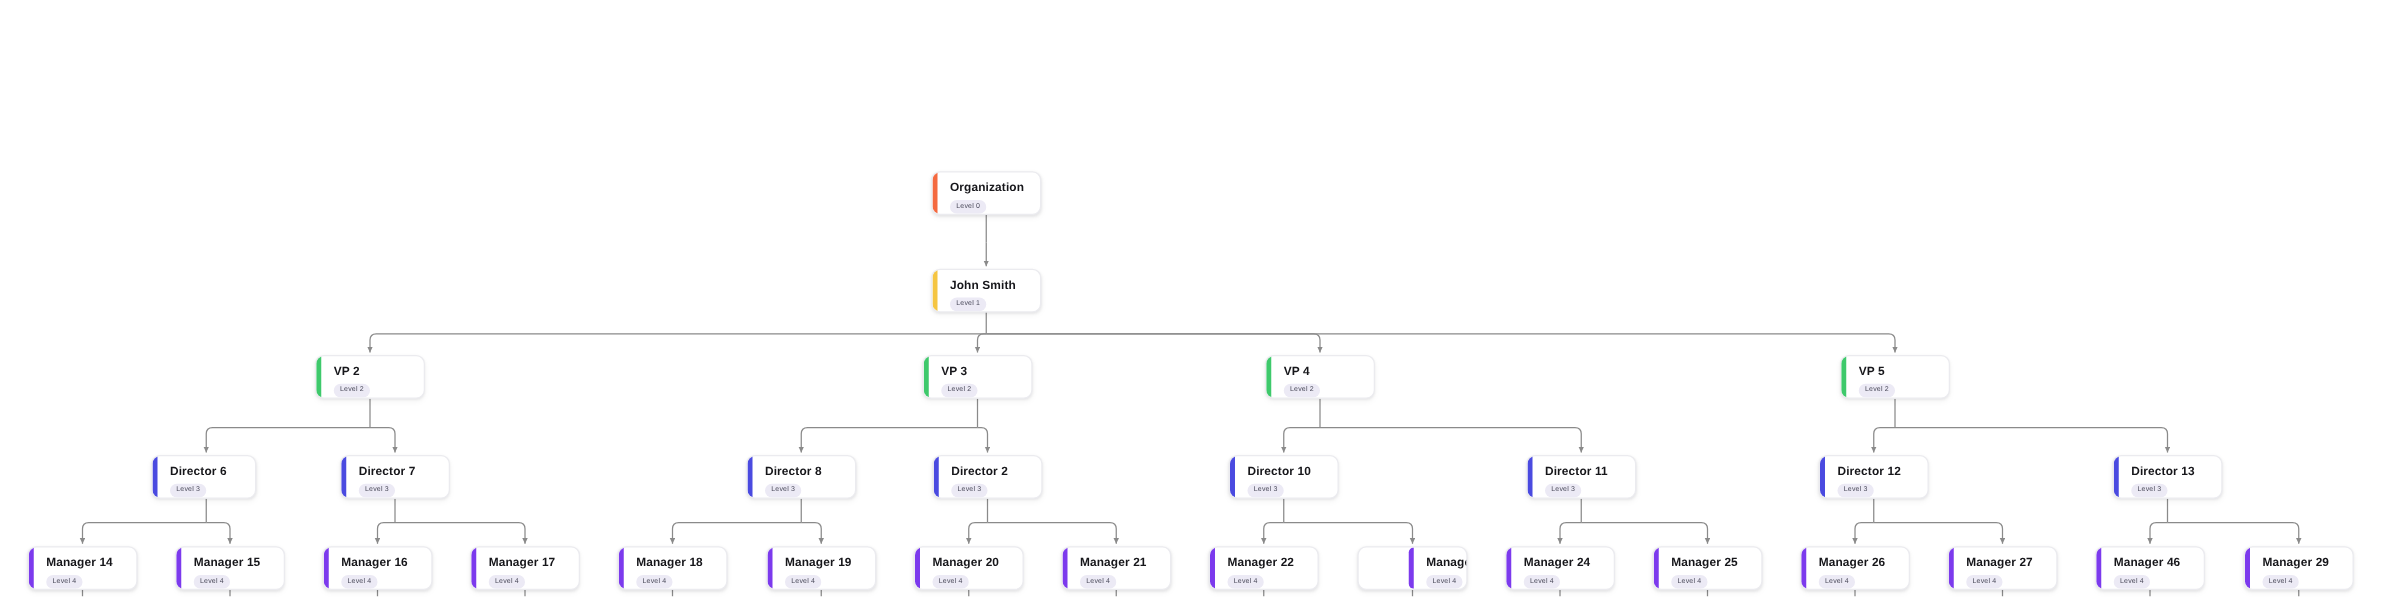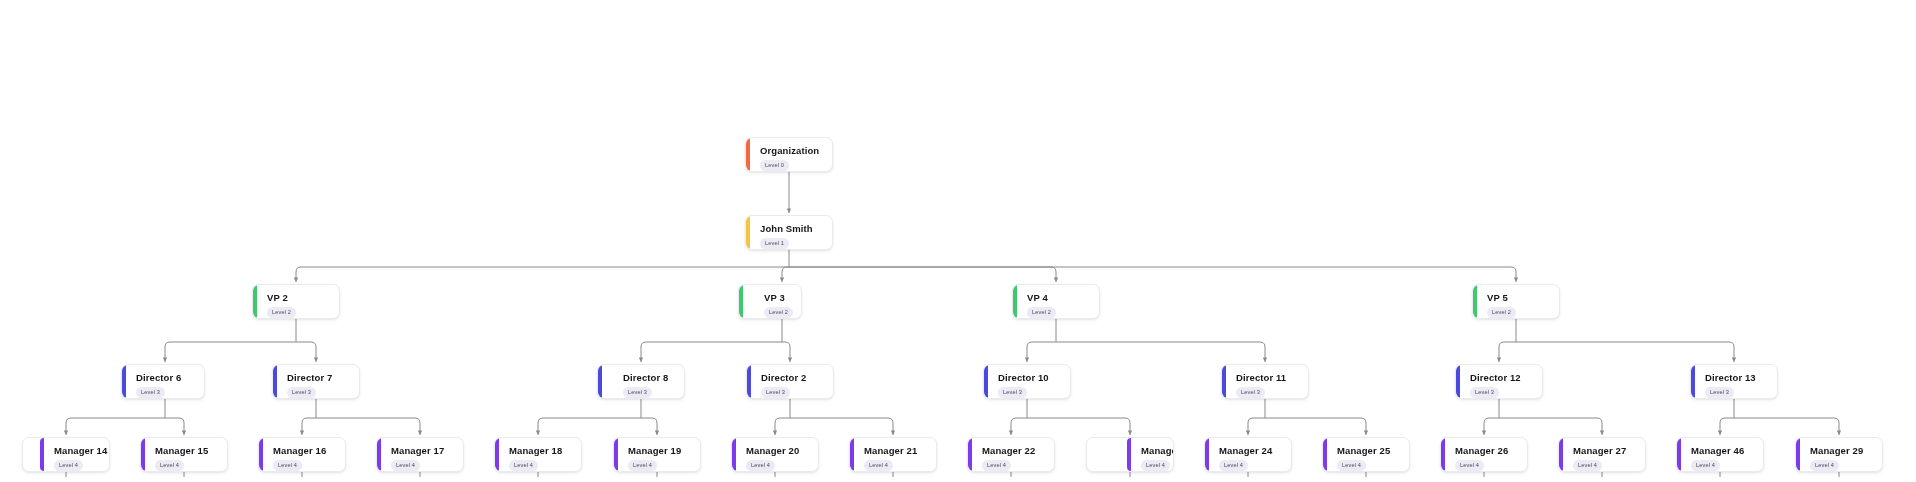--- a/index.html
+++ b/index.html
@@ -169,21 +169,21 @@
           <span class="node-badge">Level 1</span>
         </div>
       </div>
       <div class="node" style="left: 252px; top: 236px; width: 88px; height: 35px;">
         <div class="node-accent" style="background: rgb(62, 201, 107);"></div>
         <div class="node-body">
           <div class="node-title">VP 2</div>
           <span class="node-badge">Level 2</span>
         </div>
       </div>
-      <div class="node" style="left: 738px; top: 236px; width: 64px; height: 35px; gap: 11px;">
+      <div class="node" style="left: 738px; top: 236px; width: 88px; height: 35px;">
         <div class="node-accent" style="background: rgb(62, 201, 107);"></div>
         <div class="node-body">
           <div class="node-title">VP 3</div>
           <span class="node-badge">Level 2</span>
         </div>
       </div>
       <div class="node" style="left: 1012px; top: 236px; width: 88px; height: 35px;">
         <div class="node-accent" style="background: rgb(62, 201, 107);"></div>
         <div class="node-body">
           <div class="node-title">VP 4</div>
@@ -204,21 +204,21 @@
           <span class="node-badge">Level 3</span>
         </div>
       </div>
       <div class="node" style="left: 272px; top: 316px; width: 88px; height: 35px;">
         <div class="node-accent" style="background: rgb(74, 74, 224);"></div>
         <div class="node-body">
           <div class="node-title">Director 7</div>
           <span class="node-badge">Level 3</span>
         </div>
       </div>
-      <div class="node" style="left: 597px; top: 316px; width: 88px; height: 35px; gap: 11px;">
+      <div class="node" style="left: 597px; top: 316px; width: 88px; height: 35px;">
         <div class="node-accent" style="background: rgb(74, 74, 224);"></div>
         <div class="node-body">
           <div class="node-title">Director 8</div>
           <span class="node-badge">Level 3</span>
         </div>
       </div>
       <div class="node" style="left: 746px; top: 316px; width: 88px; height: 35px;">
         <div class="node-accent" style="background: rgb(74, 74, 224);"></div>
         <div class="node-body">
           <div class="node-title">Director 2</div>
@@ -246,21 +246,21 @@
           <span class="node-badge">Level 3</span>
         </div>
       </div>
       <div class="node" style="left: 1690px; top: 316px; width: 88px; height: 35px;">
         <div class="node-accent" style="background: rgb(74, 74, 224);"></div>
         <div class="node-body">
           <div class="node-title">Director 13</div>
           <span class="node-badge">Level 3</span>
         </div>
       </div>
-      <div class="node" style="left: 22px; top: 389px; width: 88px; height: 35px; padding-left: 17px;">
+      <div class="node" style="left: 22px; top: 389px; width: 88px; height: 35px;">
         <div class="node-accent" style="background: rgb(124, 58, 237);"></div>
         <div class="node-body">
           <div class="node-title">Manager 14</div>
           <span class="node-badge">Level 4</span>
         </div>
       </div>
       <div class="node" style="left: 140px; top: 389px; width: 88px; height: 35px;">
         <div class="node-accent" style="background: rgb(124, 58, 237);"></div>
         <div class="node-body">
           <div class="node-title">Manager 15</div>

